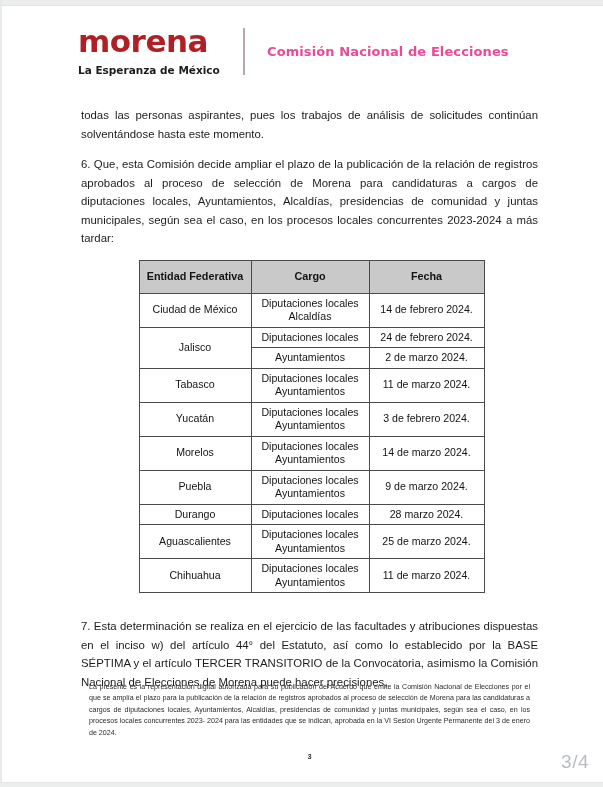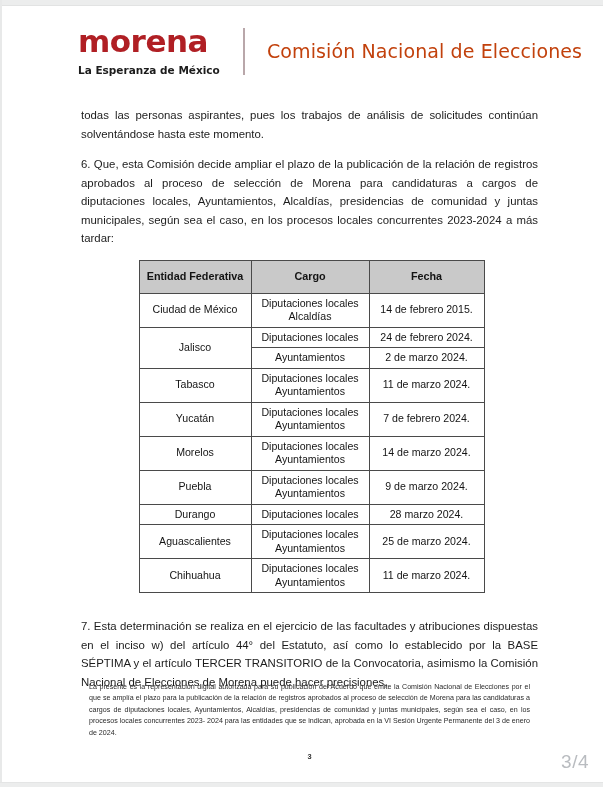--- a/index.html
+++ b/index.html
@@ -77,23 +77,23 @@
     margin-top: 8px;
   }
   .header-divider {
     width: 2px;
     height: 47px;
     background: #b9a7aa;
     margin: 0 22px 0 15px;
   }
   .header-title {
     font-family: "DejaVu Sans", sans-serif;
-    font-weight: normal;
-    font-size: 19px;
-    color: #c2410c;
+    font-weight: bold;
+    font-size: 13px;
+    color: #ec4899;
     letter-spacing: 0.1px;
   }
 
   
   .doc-body {
     padding: 0 62px 0 78px;
   }
   p.para {
     margin: 0 0 12px 0;
     font-family: "Liberation Sans", sans-serif;
@@ -208,40 +208,40 @@
           <tr>
             <th>Entidad Federativa</th>
             <th>Cargo</th>
             <th>Fecha</th>
           </tr>
         </thead>
         <tbody id="sched-body">
             <tr>
               <td class="cell-entity">Ciudad de México</td>
               <td class="cell-two-line">Diputaciones locales<br>Alcaldías</td>
-              <td>14 de febrero 2015.</td>
+              <td>14 de febrero 2024.</td>
             </tr>
             <tr>
               <td class="cell-entity" rowspan="2">Jalisco</td>
               <td>Diputaciones locales</td>
               <td>24 de febrero 2024.</td>
             </tr>
             <tr>
               <td>Ayuntamientos</td>
               <td>2 de marzo 2024.</td>
             </tr>
             <tr>
               <td class="cell-entity">Tabasco</td>
               <td class="cell-two-line">Diputaciones locales<br>Ayuntamientos</td>
               <td>11 de marzo 2024.</td>
             </tr>
             <tr>
               <td class="cell-entity">Yucatán</td>
               <td class="cell-two-line">Diputaciones locales<br>Ayuntamientos</td>
-              <td>7 de febrero 2024.</td>
+              <td>3 de febrero 2024.</td>
             </tr>
             <tr>
               <td class="cell-entity">Morelos</td>
               <td class="cell-two-line">Diputaciones locales<br>Ayuntamientos</td>
               <td>14 de marzo 2024.</td>
             </tr>
             <tr>
               <td class="cell-entity">Puebla</td>
               <td class="cell-two-line">Diputaciones locales<br>Ayuntamientos</td>
               <td>9 de marzo 2024.</td>

